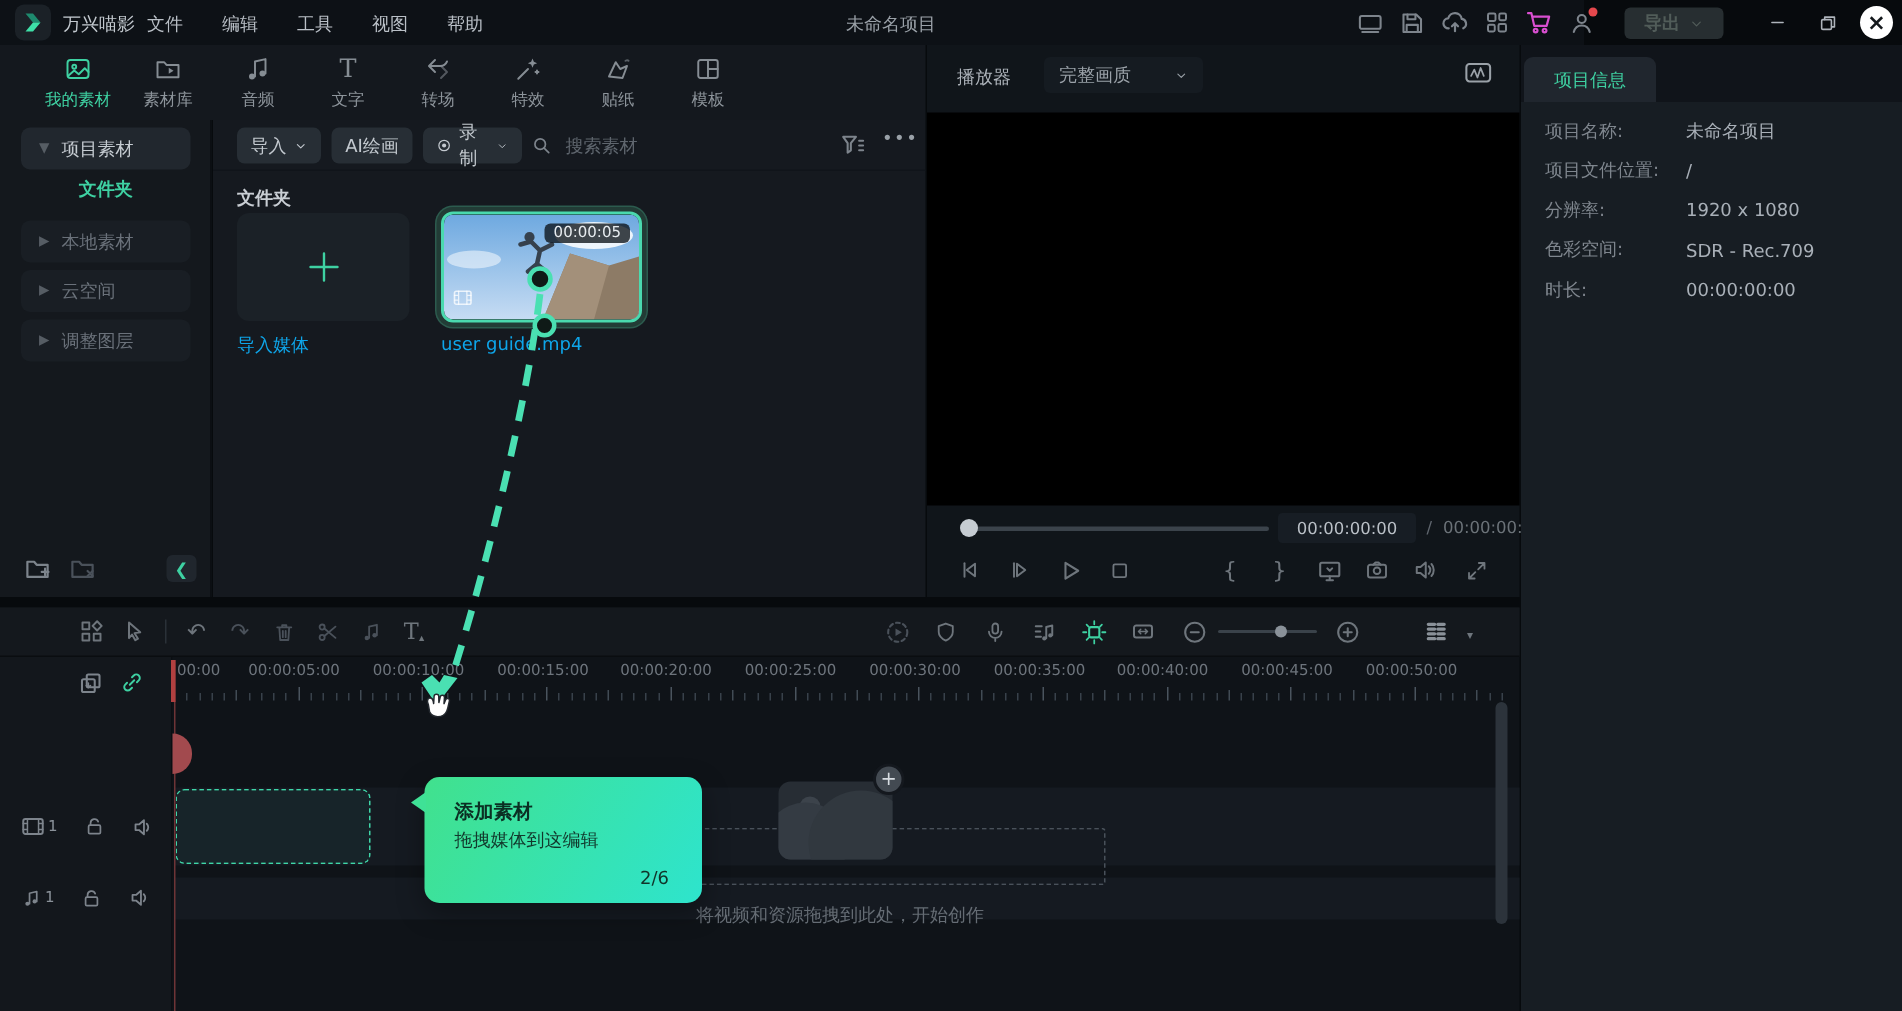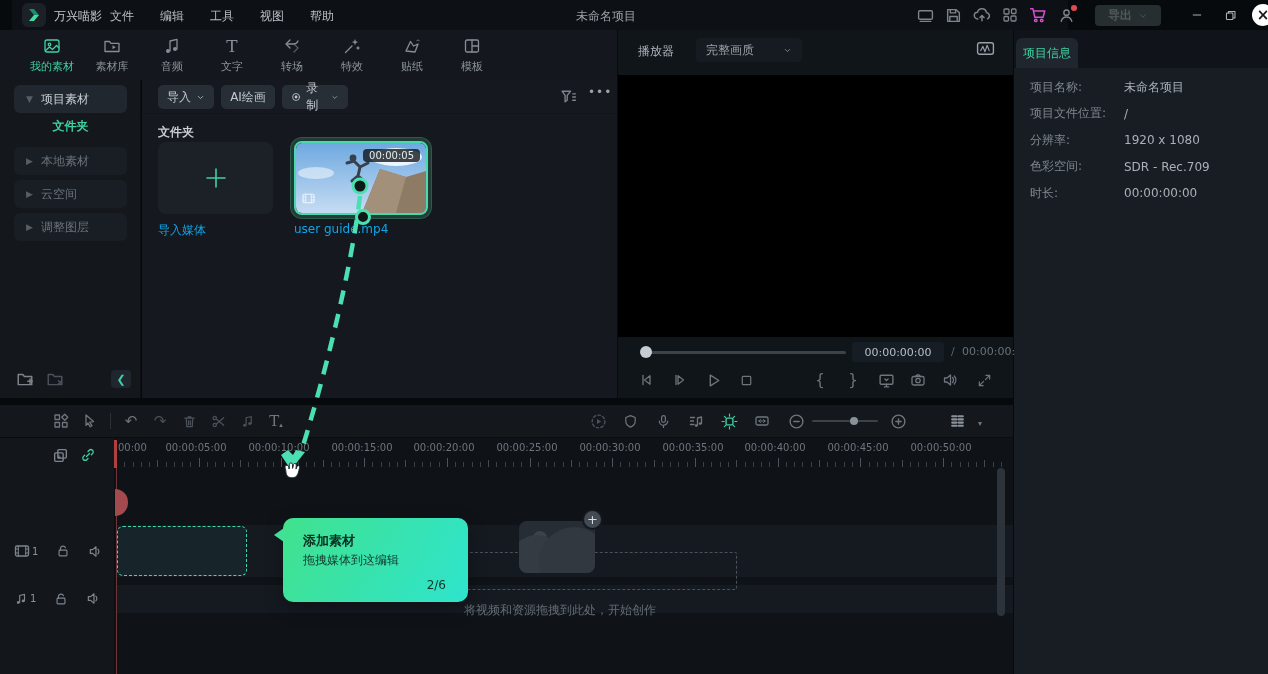--- a/index.html
+++ b/index.html
@@ -5,21 +5,21 @@
   html,body{margin:0;padding:0;background:#070a0d;}
   body{font-family:"DejaVu Sans","Liberation Sans",sans-serif;}
   #app{position:relative;width:1268px;height:674px;background:#070a0d;overflow:hidden;color:#c9ced4;font-size:12px;-webkit-font-smoothing:antialiased;}
   .row{display:flex;align-items:center;}
   .ic{display:inline-flex;align-items:center;justify-content:center;color:#7d848c;}
   .ic svg{display:block;}
   svg{fill:none;stroke:currentColor;stroke-width:1.3;stroke-linecap:round;stroke-linejoin:round;}
   svg .f{fill:currentColor;stroke:none;}
 
   
-  .titlebar{position:absolute;left:12px;top:0;width:1056px;height:30px;background:#0d1116;}
+  .titlebar{position:absolute;left:0;top:0;width:1056px;height:30px;background:#0d1116;}
   .logo{position:absolute;left:10px;top:3px;width:24px;height:24px;border-radius:6px;background:#1b2127;display:flex;align-items:center;justify-content:center;}
   .appname{position:absolute;left:42px;top:8px;color:#c3c9cf;}
   .menus{position:absolute;left:98px;top:8px;display:flex;gap:26px;color:#b9bfc6;}
   .menus span{cursor:default;}
   .tb-title{position:absolute;left:594px;top:8px;transform:translateX(-50%);color:#9aa1a8;}
   .tb-icons{position:absolute;left:905px;top:0;height:30px;display:flex;align-items:center;gap:11px;}
   .export-btn{position:absolute;left:1083px;top:5px;width:66px;height:21px;background:#272e31;border-radius:4px;display:flex;align-items:center;justify-content:center;gap:6px;color:#515c59;font-weight:bold;}
   .win-ctl{position:absolute;top:0;height:30px;display:flex;align-items:center;justify-content:center;width:30px;color:#aeb4bb;}
   .win-close{position:absolute;left:1240px;top:4px;width:22px;height:22px;border-radius:50%;background:#ffffff;color:#14181c;display:flex;align-items:center;justify-content:center;font-size:15px;font-weight:bold;}
   .red-dot{position:absolute;width:6px;height:6px;border-radius:50%;background:#e5484d;right:-2px;top:-2px;}
@@ -69,21 +69,21 @@
   .time-box{position:absolute;left:234px;top:0;width:92px;height:20px;background:#171d24;border-radius:3px;color:#b9bfc6;font-size:11px;display:flex;align-items:center;justify-content:center;}
   .time-sep{position:absolute;left:333px;top:3px;color:#5f666e;font-size:11px;}
   .time-total{position:absolute;left:344px;top:3px;color:#6b7278;font-size:11px;}
   .p-controls{position:absolute;left:0;top:338px;width:395px;height:24px;color:#6e757c;}
   .pc{position:absolute;top:2px;width:20px;height:20px;display:flex;align-items:center;justify-content:center;color:#6e757c;}
   .brace{font-size:15px;}
 
   
   .rpanel{position:absolute;left:1014px;top:30px;width:254px;height:644px;background:#171d23;}
   .rp-head{position:absolute;left:0;top:0;width:254px;height:38px;background:#10141a;}
-  .rp-tab{position:absolute;left:2px;top:8px;width:62px;height:30px;background:#20262e;border-radius:6px 6px 0 0;display:flex;align-items:center;justify-content:center;color:#3ed1a2;}
+  .rp-tab{position:absolute;left:2px;top:8px;width:88px;height:30px;background:#20262e;border-radius:6px 6px 0 0;display:flex;align-items:center;justify-content:center;color:#3ed1a2;}
   .rp-fields{position:absolute;left:0;top:44px;width:254px;}
   .rp-row{display:flex;height:26.5px;align-items:center;}
   .rp-label{width:110px;padding-left:16px;color:#7f868e;box-sizing:border-box;}
   .rp-value{color:#a9b0b8;}
 
   
   .timeline{position:absolute;left:0;top:405px;width:1013px;height:269px;background:#0f1318;}
   .tl-toolbar{position:absolute;left:0;top:0;width:1013px;height:33px;background:#14181d;border-bottom:1px solid #0a0d10;box-sizing:border-box;}
   .tl-left{position:absolute;left:52px;top:0;height:32px;display:flex;align-items:center;gap:11px;color:#6e757c;}
   .tl-divider{width:1px;height:16px;background:#2a3138;}
@@ -330,20 +330,29 @@
       </div>
       <div class="m-btn" style="left:140px;width:66px">
         <svg width="12" height="12" viewBox="0 0 16 16">
             <circle cx="8" cy="8" r="5.5"></circle>
             <circle class="f" cx="8" cy="8" r="2.2"></circle>
           </svg>
         <span>录制</span>
         <svg width="9" height="9" viewBox="0 0 16 16">
             <path d="M4 6l4 4 4-4"></path>
           </svg>
+      </div>
+      <div class="m-search">
+        <span class="ic">
+            <svg width="14" height="14" viewBox="0 0 16 16">
+              <circle cx="7" cy="7" r="4"></circle>
+              <path d="M10 10l3.5 3.5"></path>
+            </svg>
+          </span>
+        <input type="text" placeholder="搜索素材" style="">
       </div>
       <span class="ic" style="position:absolute;left:418px;top:8px">
           <svg width="17" height="17" viewBox="0 0 16 16">
             <path d="M2 3h8L6.8 7v4.5l-2 1.5V7z"></path>
             <path d="M12 5.5h2.5M12 8.5h2.5M12 11.5h2.5"></path>
           </svg>
         </span>
       <span style="position:absolute;left:446px;top:5px;color:#9aa1a8;letter-spacing:1px">•••</span>
     </div>
 

